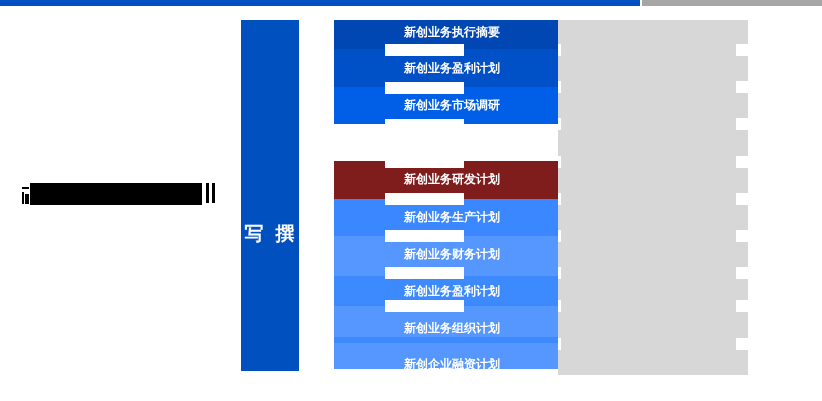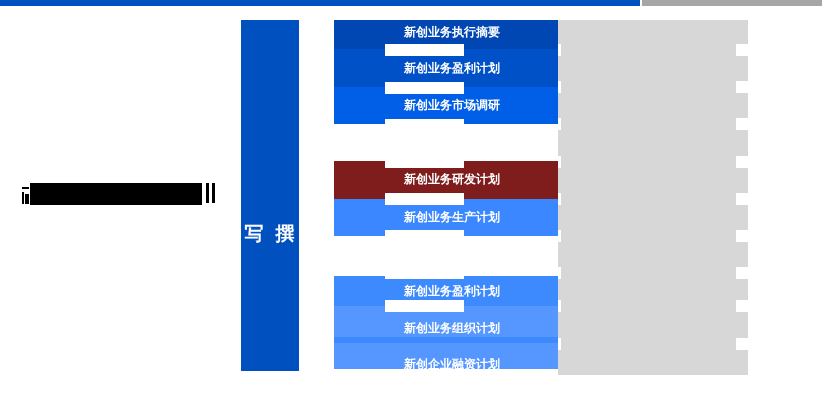--- a/index.html
+++ b/index.html
@@ -67,20 +67,23 @@
   </div>
   <div class="band" style="top:67px;height:37px;background:#005FE6">
     <span class="band-label" style="top:11px">新创业务市场调研</span>
   </div>
   <div class="band" style="top:141px;height:38px;background:#7f1d1d">
     <span class="band-label" style="top:11px">新创业务研发计划</span>
   </div>
   <div class="band" style="top:179px;height:37px;background:#3A87FF">
     <span class="band-label" style="top:11px">新创业务生产计划</span>
   </div>
+  <div class="band" style="top:216px;height:40px;background:#5596FF">
+    <span class="band-label" style="top:11px">新创业务财务计划</span>
+  </div>
   <div class="band" style="top:286px;height:31px;background:#5596FF">
     <span class="band-label" style="top:15px">新创业务组织计划</span>
   </div>
   <div class="band" style="top:256px;height:30px;background:#3D8AFF">
     <span class="band-label" style="top:8px">新创业务盈利计划</span>
   </div>
   <div class="band" style="top:317px;height:6px;background:#3D8AFF"></div>
   <div class="band" style="top:323px;height:26px;background:#5596FF">
     <span class="band-label" style="top:14px">新创企业融资计划</span>
   </div>

